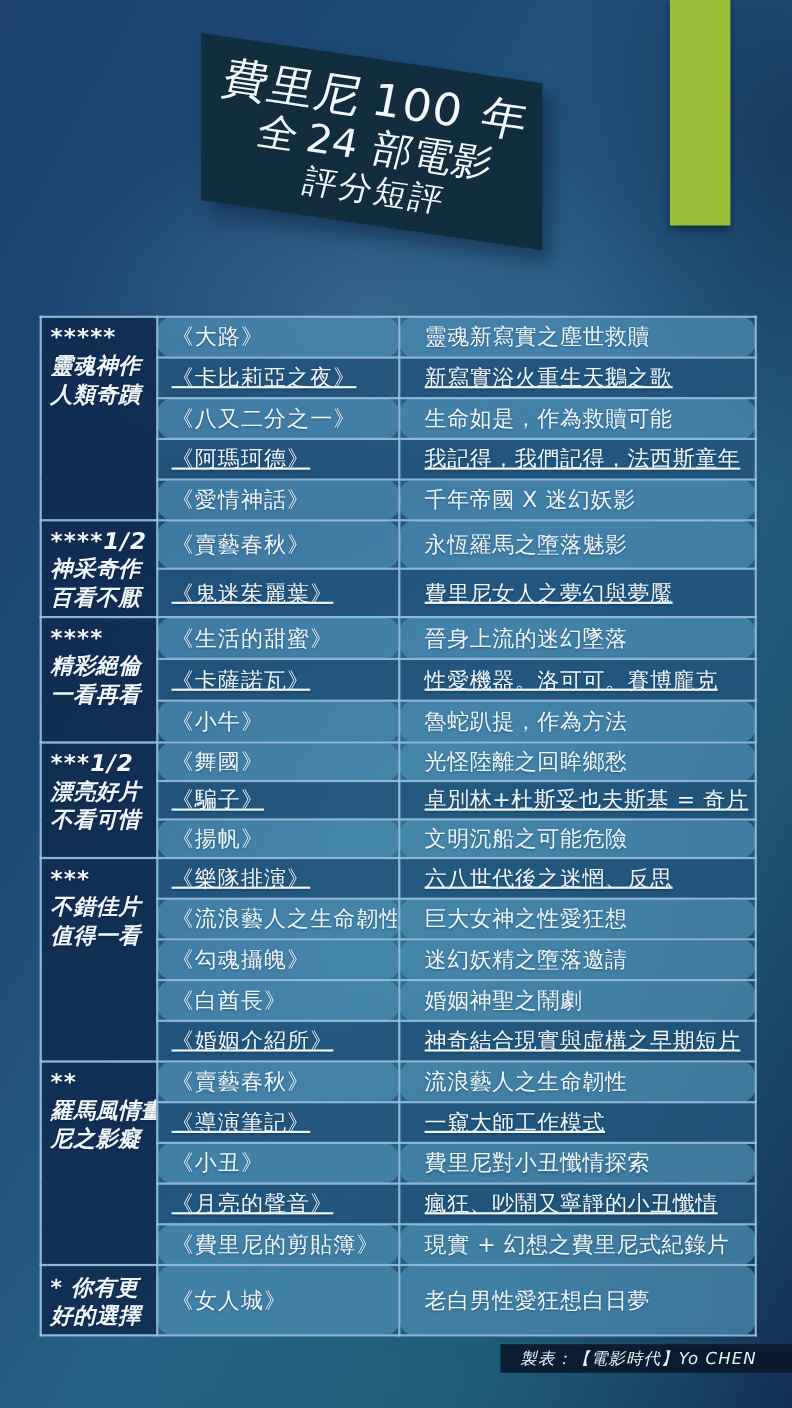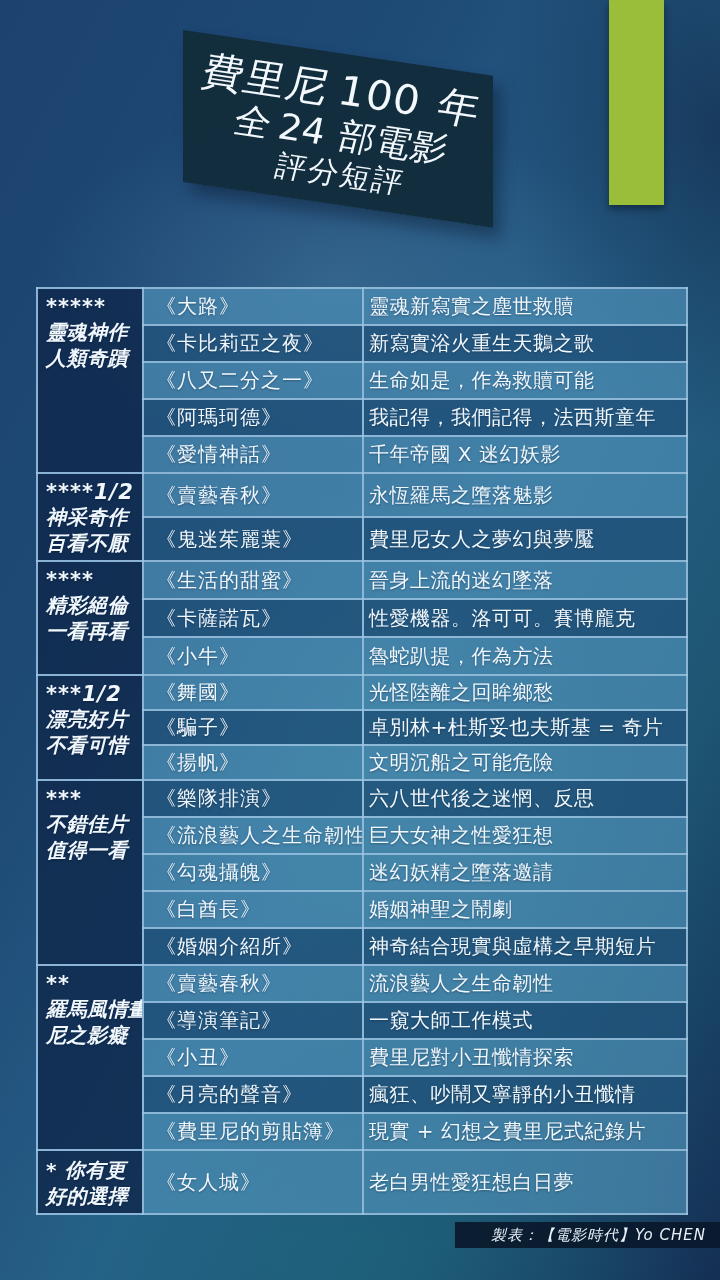--- a/index.html
+++ b/index.html
@@ -42,29 +42,29 @@
   col.c1{width:106px;} col.c2{width:220px;} col.c3{width:324px;}
   td.gcell{
     background:rgba(16,40,76,0.84);
     vertical-align:top;padding:6px 4px 4px 8px;
     font-style:italic;font-weight:bold;
   }
   td.gcell .stars{font-size:21px;line-height:24px;letter-spacing:1px;}
   td.gcell .stars:empty{display:none;}
   td.gcell .gline{font-size:20px;line-height:26px;letter-spacing:0.5px;white-space:nowrap;}
   td.tcell{padding-left:12px;font-size:20px;letter-spacing:1px;white-space:nowrap;}
-  td.rcell{padding-left:5px;font-size:20px;letter-spacing:0.5px;white-space:nowrap;}
-  tr.shade-a td.tcell, tr.shade-a td.rcell{background:rgba(76,142,180,0.72);}
-  tr.shade-b td.tcell, tr.shade-b td.rcell{background:rgba(34,84,124,0.80);}
+  td.rcell{padding-left:22px;font-size:20px;letter-spacing:0.5px;white-space:nowrap;}
+  tr.shade-a td.tcell, tr.shade-a td.rcell{background:rgba(76,142,180,0.72);border-radius:14px;}
+  tr.shade-b td.tcell, tr.shade-b td.rcell{background:rgba(34,84,124,0.80);text-decoration:underline;}
   tr.h33 td{height:33px;} tr.h34 td{height:34px;} tr.h31 td{height:31px;margin-left:25px;} tr.h48 td{height:48px;}
   
   .credit-bar{
     position:absolute;left:455px;top:1222px;width:265px;height:26px;
     background:rgba(10,25,44,0.93);
-    display:flex;align-items:center;padding-left:36px;box-sizing:border-box;
+    display:flex;align-items:center;padding-left:18px;box-sizing:border-box;
     color:#e9f1f8;font-size:15px;font-style:italic;letter-spacing:1px;white-space:nowrap;
   }
 </style>
 </head>
 <body>
 
 <div class="stage">
 
   <div class="accent-bar" style="background:#9abe39;"></div>
 

